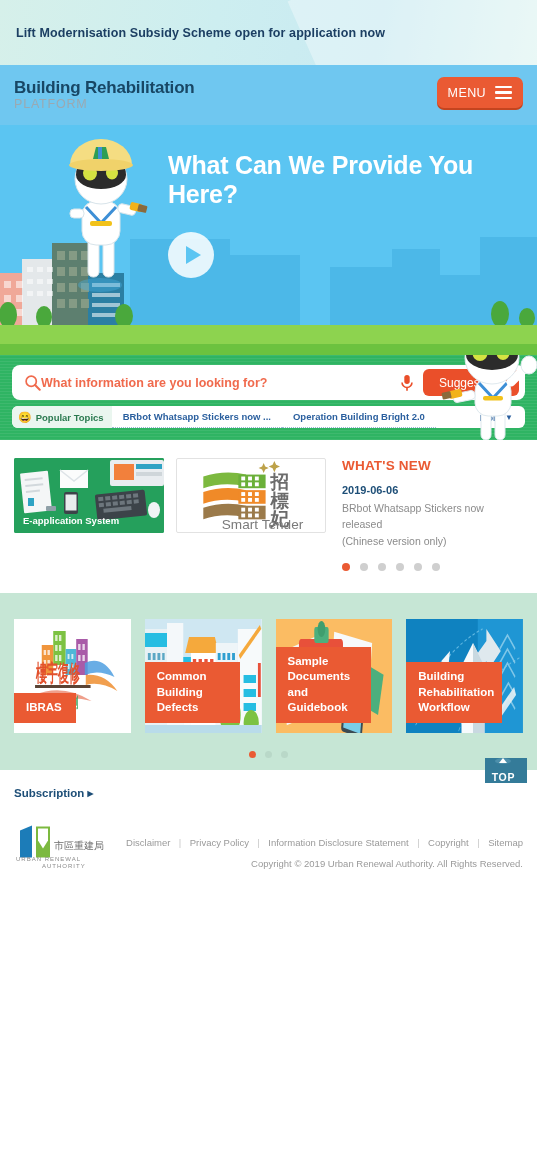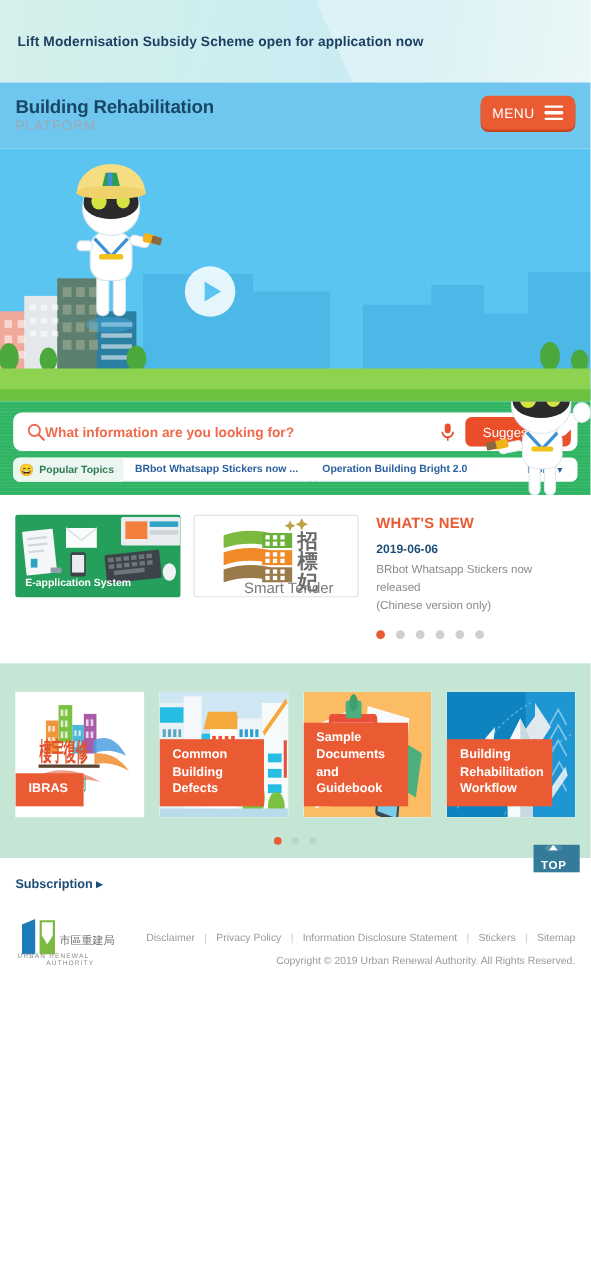--- a/index.html
+++ b/index.html
@@ -6,21 +6,21 @@
   html, body { width:537px; height:1157px; }
   body {
     font-family: "Liberation Sans", sans-serif;
     background:#fff;
     overflow:hidden;
     position:relative;
   }
 
   
   .alert-bar{
-    height:75px; width:100%;
+    height:65px; width:100%;
     background:linear-gradient(100deg,#d6f0ea 0%,#cdeef0 40%,#c9eaf2 70%,#dff4f2 100%);
     display:flex; align-items:center; padding:0 16px; position:relative; overflow:hidden;
   }
   .alert-bar:after{
     content:""; position:absolute; right:-40px; top:-60px; width:260px; height:200px;
     background:rgba(255,255,255,.35); transform:rotate(-24deg);
   }
   .alert-text{
     font-size:12.5px; font-weight:bold; color:#1c3f63; letter-spacing:.1px;
     position:relative; z-index:2;
@@ -248,20 +248,21 @@
     <ellipse cx="49" cy="44" rx="26" ry="25" fill="#fff" stroke="#d8e4ea" stroke-width="1"></ellipse>
     <path d="M24 40 a25 22 0 0 1 50 0 a25 14 0 0 1 -50 0 z" fill="#2b2b2b"></path>
     <ellipse cx="38" cy="38" rx="7" ry="7.5" fill="#d5e342"></ellipse>
     <ellipse cx="60" cy="38" rx="6" ry="6.5" fill="#d5e342"></ellipse>
     <path d="M18 30 a31 26 0 0 1 62 0 z" fill="#f5dd82"></path>
     <ellipse cx="49" cy="30" rx="32" ry="6" fill="#f0d26a"></ellipse>
     <path d="M44 12 h10 l3 12 h-16 z" fill="#2e9e55"></path>
     <path d="M46 12 h4 v12 h-4 z" fill="#3d8fd6"></path>
   </svg>
 
+  <div class="hero-heading">What Can We Provide You Here?</div>
   <div class="play-btn">
       <i></i>
     </div>
   <div class="grass"></div>
 </div>
 
 <div class="search-band">
   <div class="search-row">
     <svg class="search-icon" viewBox="0 0 20 20">
       <circle cx="8.5" cy="8.5" r="6" fill="none" stroke="#f06a4d" stroke-width="2"></circle>
@@ -606,20 +607,20 @@
     </svg>
 
     <div class="footer-links">
       <div>
         <a>Disclaimer</a>
         <span class="footer-sep">|</span>
         <a>Privacy Policy</a>
         <span class="footer-sep">|</span>
         <a>Information Disclosure Statement</a>
         <span class="footer-sep">|</span>
-        <a>Stickers</a>
+        <a>Copyright</a>
         <span class="footer-sep">|</span>
         <a>Sitemap</a>
       </div>
       <div class="copyright">Copyright © 2019 Urban Renewal Authority. All Rights Reserved.</div>
     </div>
   </div>
 </div>
 
 </body></html>

